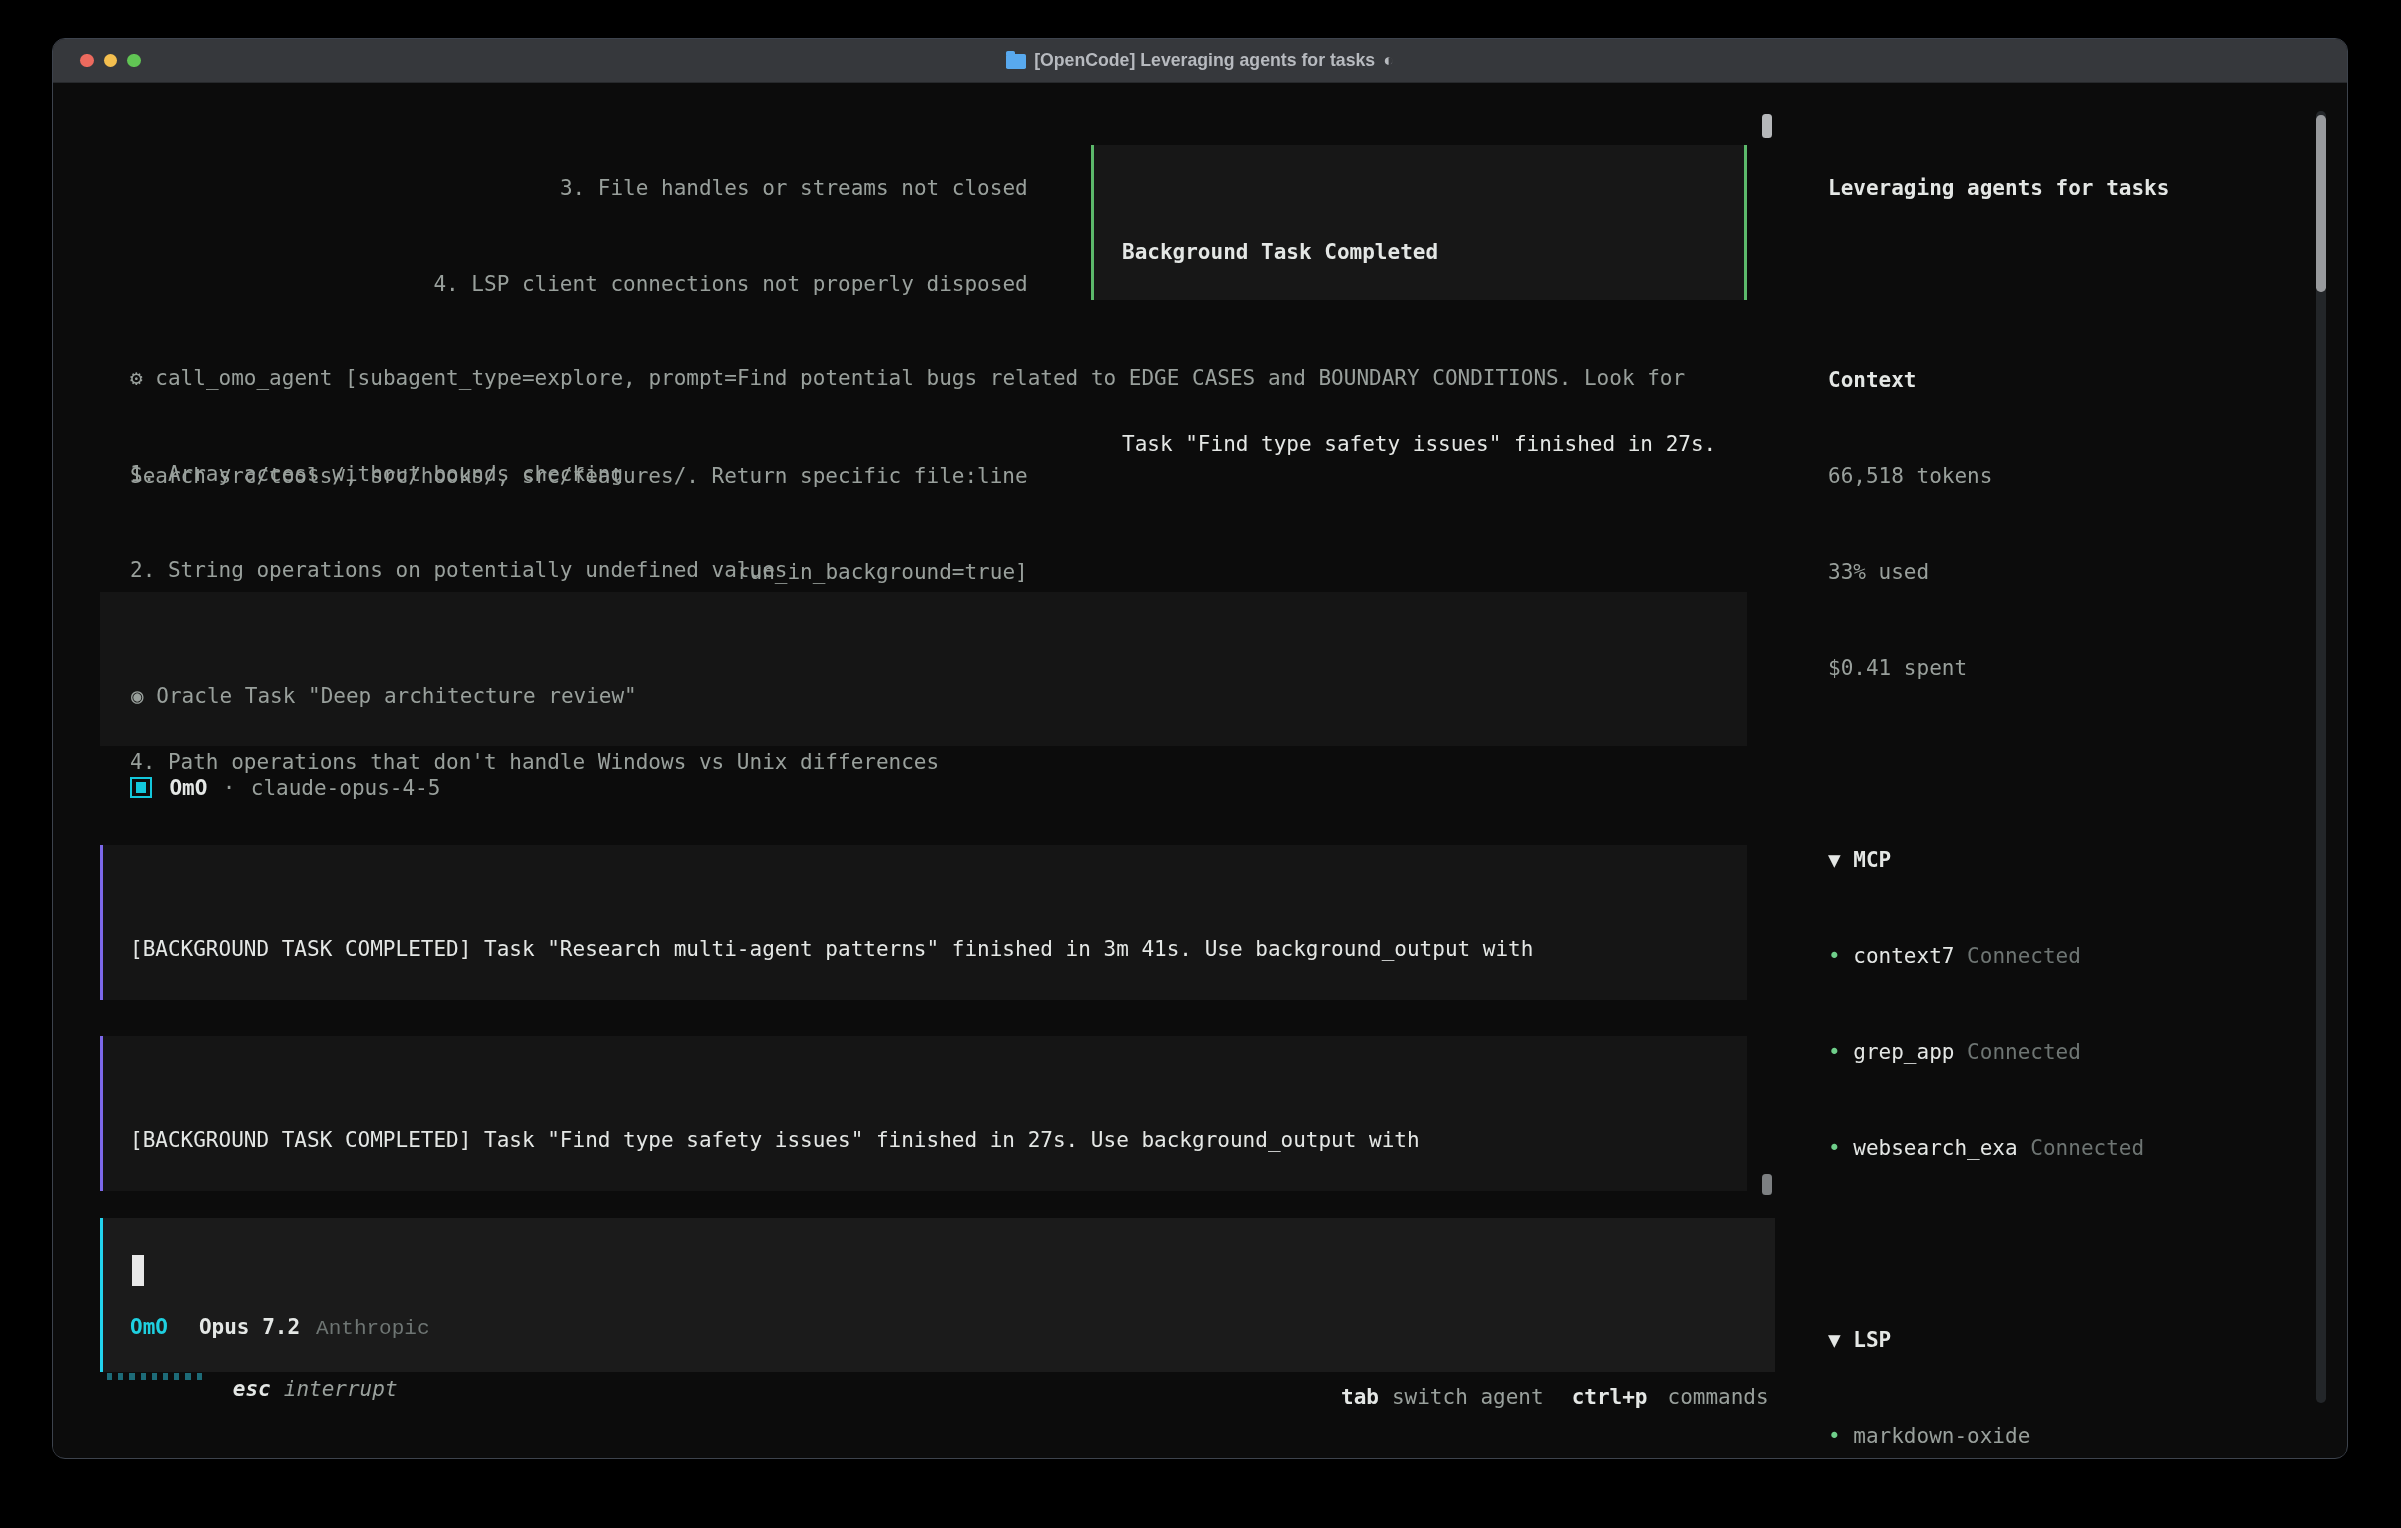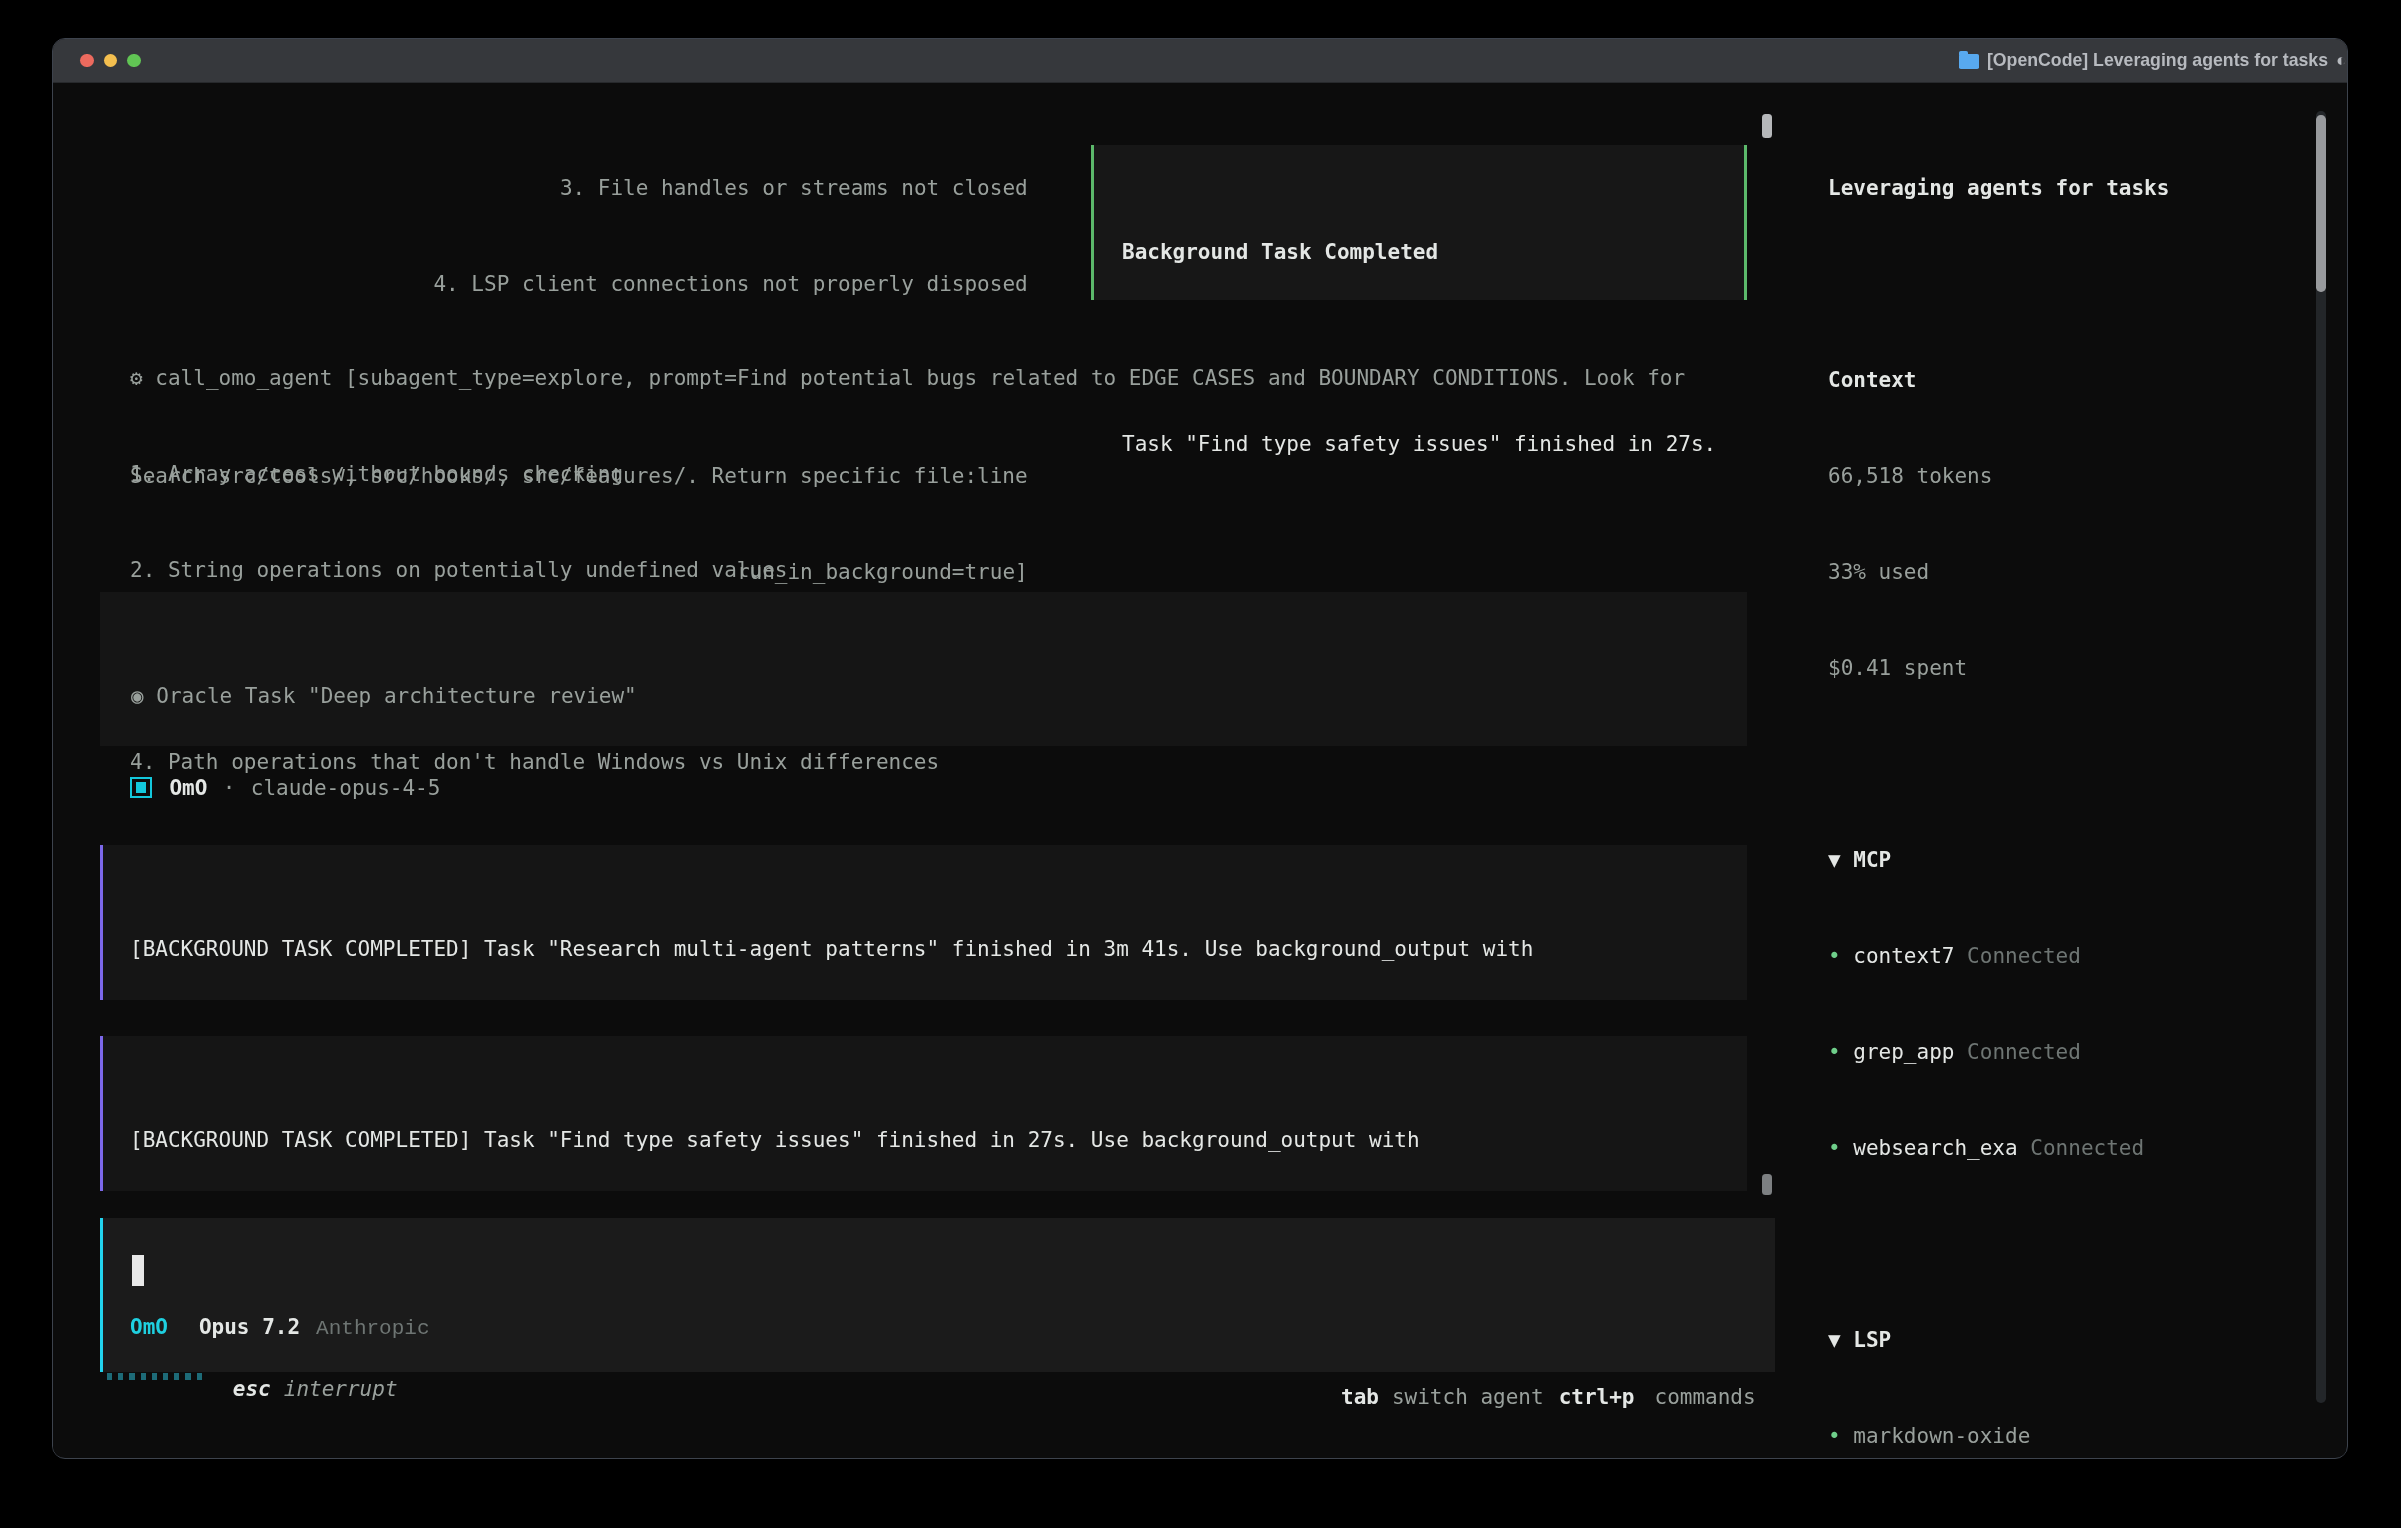--- a/index.html
+++ b/index.html
@@ -7,21 +7,21 @@
     width:2401px;height:1528px;background:#000;overflow:hidden;
     font-family:"DejaVu Sans Mono","DejaVu Sans",monospace;
   }
   .window{
     position:absolute;left:52px;top:38px;width:2296px;height:1421px;
     background:#0c0c0c;border:1.8px solid #3d434d;border-radius:13px;
     overflow:hidden;box-sizing:border-box;
   }
   .titlebar{
     position:absolute;left:0;top:0;right:0;height:43px;background:#36383c;
-    border-bottom:1.2px solid #27292c;display:flex;align-items:center;justify-content:flex-end;
+    border-bottom:1.2px solid #27292c;display:flex;align-items:center;justify-content:center;
   }
   .traffic{position:absolute;left:27px;top:14.8px;display:flex;gap:10px;}
   .light{width:13.6px;height:13.6px;border-radius:50%;}
   .light.red{background:#ec6a5e;}
   .light.yellow{background:#f4bf4f;}
   .light.green{background:#61c554;}
   .titletext{
     display:flex;align-items:center;gap:8.3px;
     font-family:"Liberation Sans",sans-serif;font-weight:bold;font-size:17.7px;color:#b7babf;
   }
@@ -154,21 +154,21 @@
 
     <div class="statusrow mono">
       <span class="spinner"><span class="sdot"></span><span class="sdot"></span><span class="sdot"></span><span class="sdot"></span><span class="sdot"></span><span class="sdot"></span><span class="sdot"></span><span class="sdot"></span><span class="sdot"></span></span>
       <span class="white bold">esc</span>
       <span style="margin-left:13px;">interrupt</span>
     </div>
 
     <div class="statusright mono">
       <span class="white bold">tab</span>
       <span style="margin-left:13px;">switch agent</span>
-      <span class="white bold" style="margin-left:15px;">ctrl+p</span>
+      <span class="white bold" style="margin-left:28px;">ctrl+p</span>
       <span style="margin-left:20px;">commands</span>
     </div>
 
     <div class="sb-thumb" style="left:1709px;top:31px;height:23.6px;background:#b6b8ba;"></div>
     <div class="sb-thumb" style="left:1709px;top:1091px;height:21px;background:#7d8082;"></div>
 
     <div class="sidebar mono">
       <div class="line white bold">Leveraging agents for tasks</div>
       <div class="line"></div>
       <div class="line white bold">Context</div>

